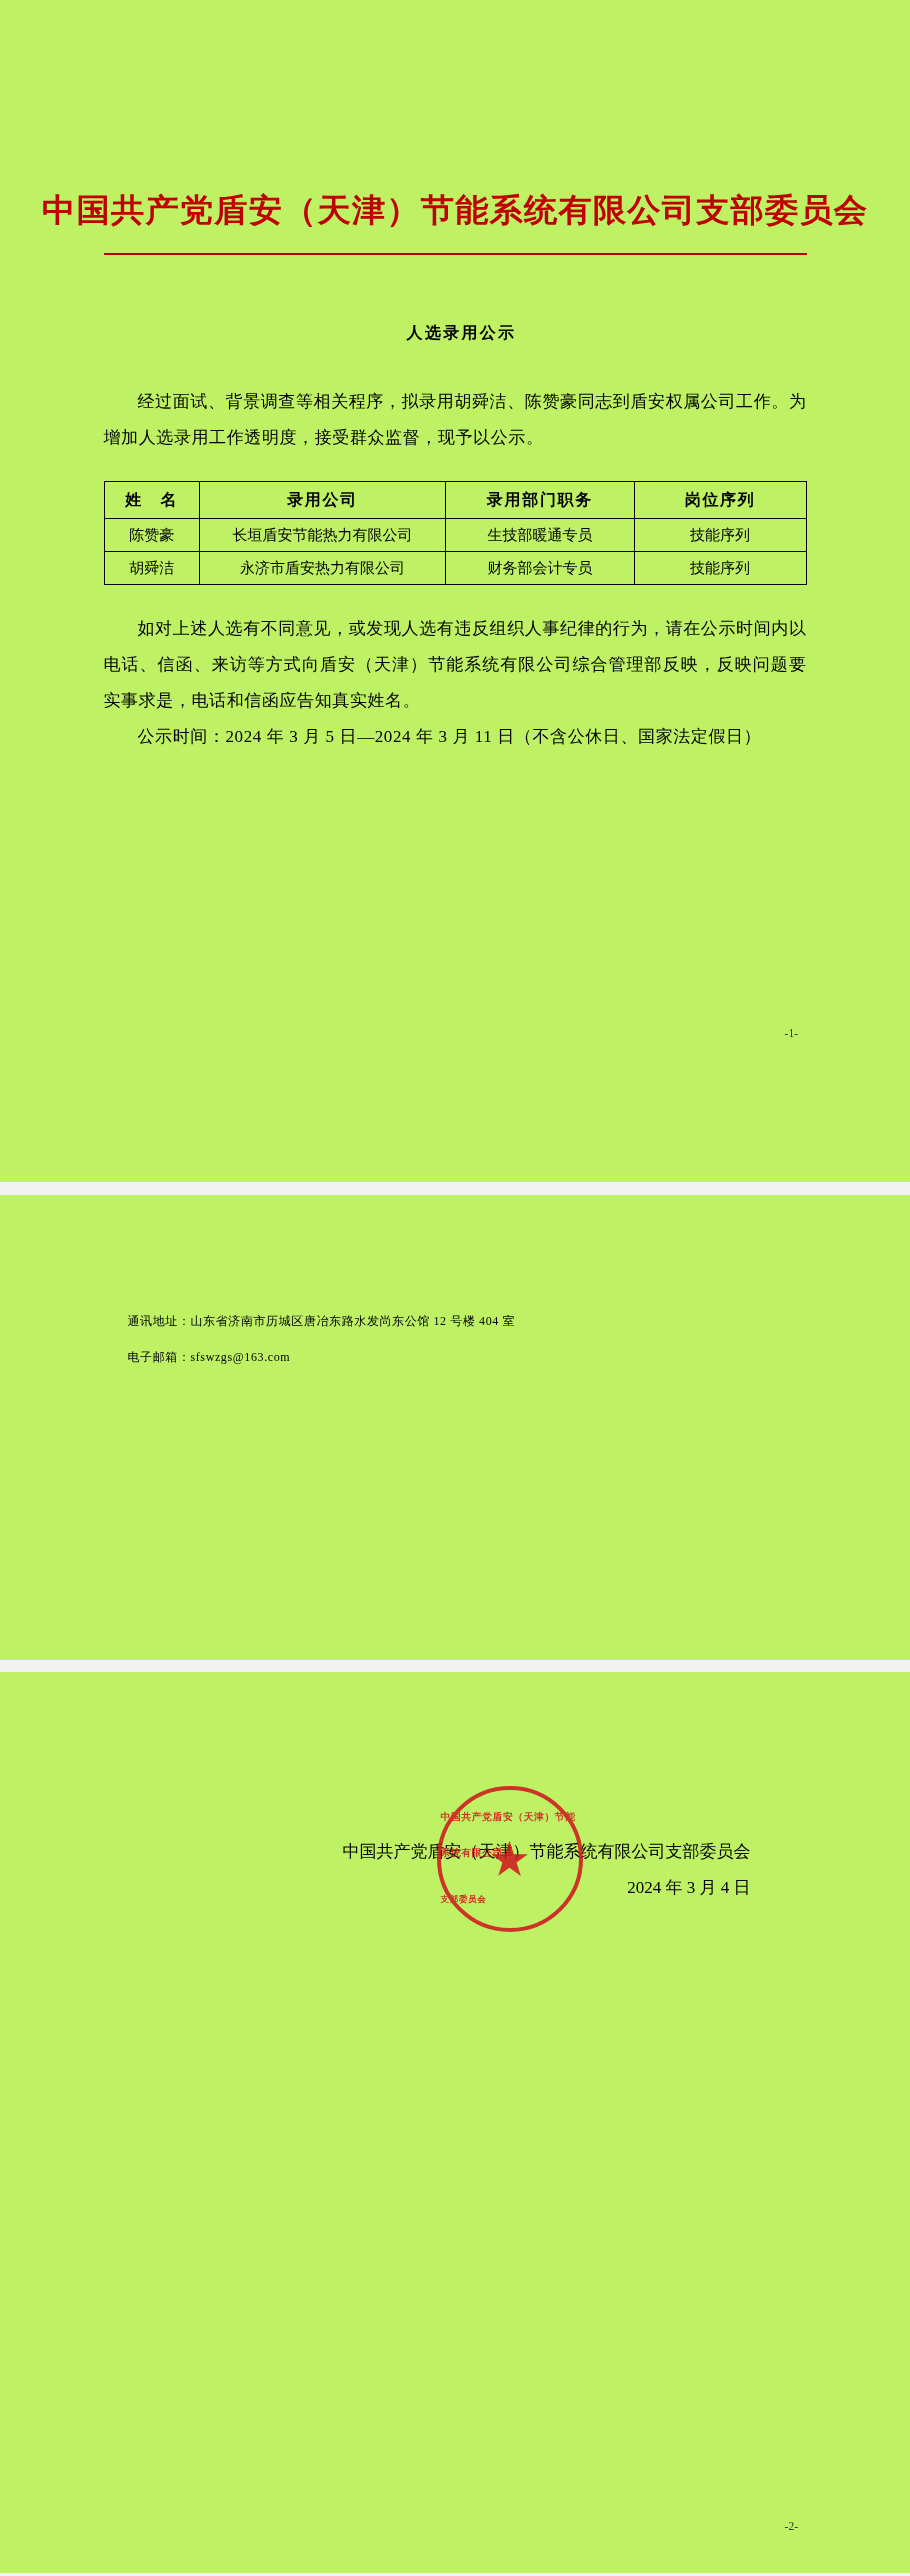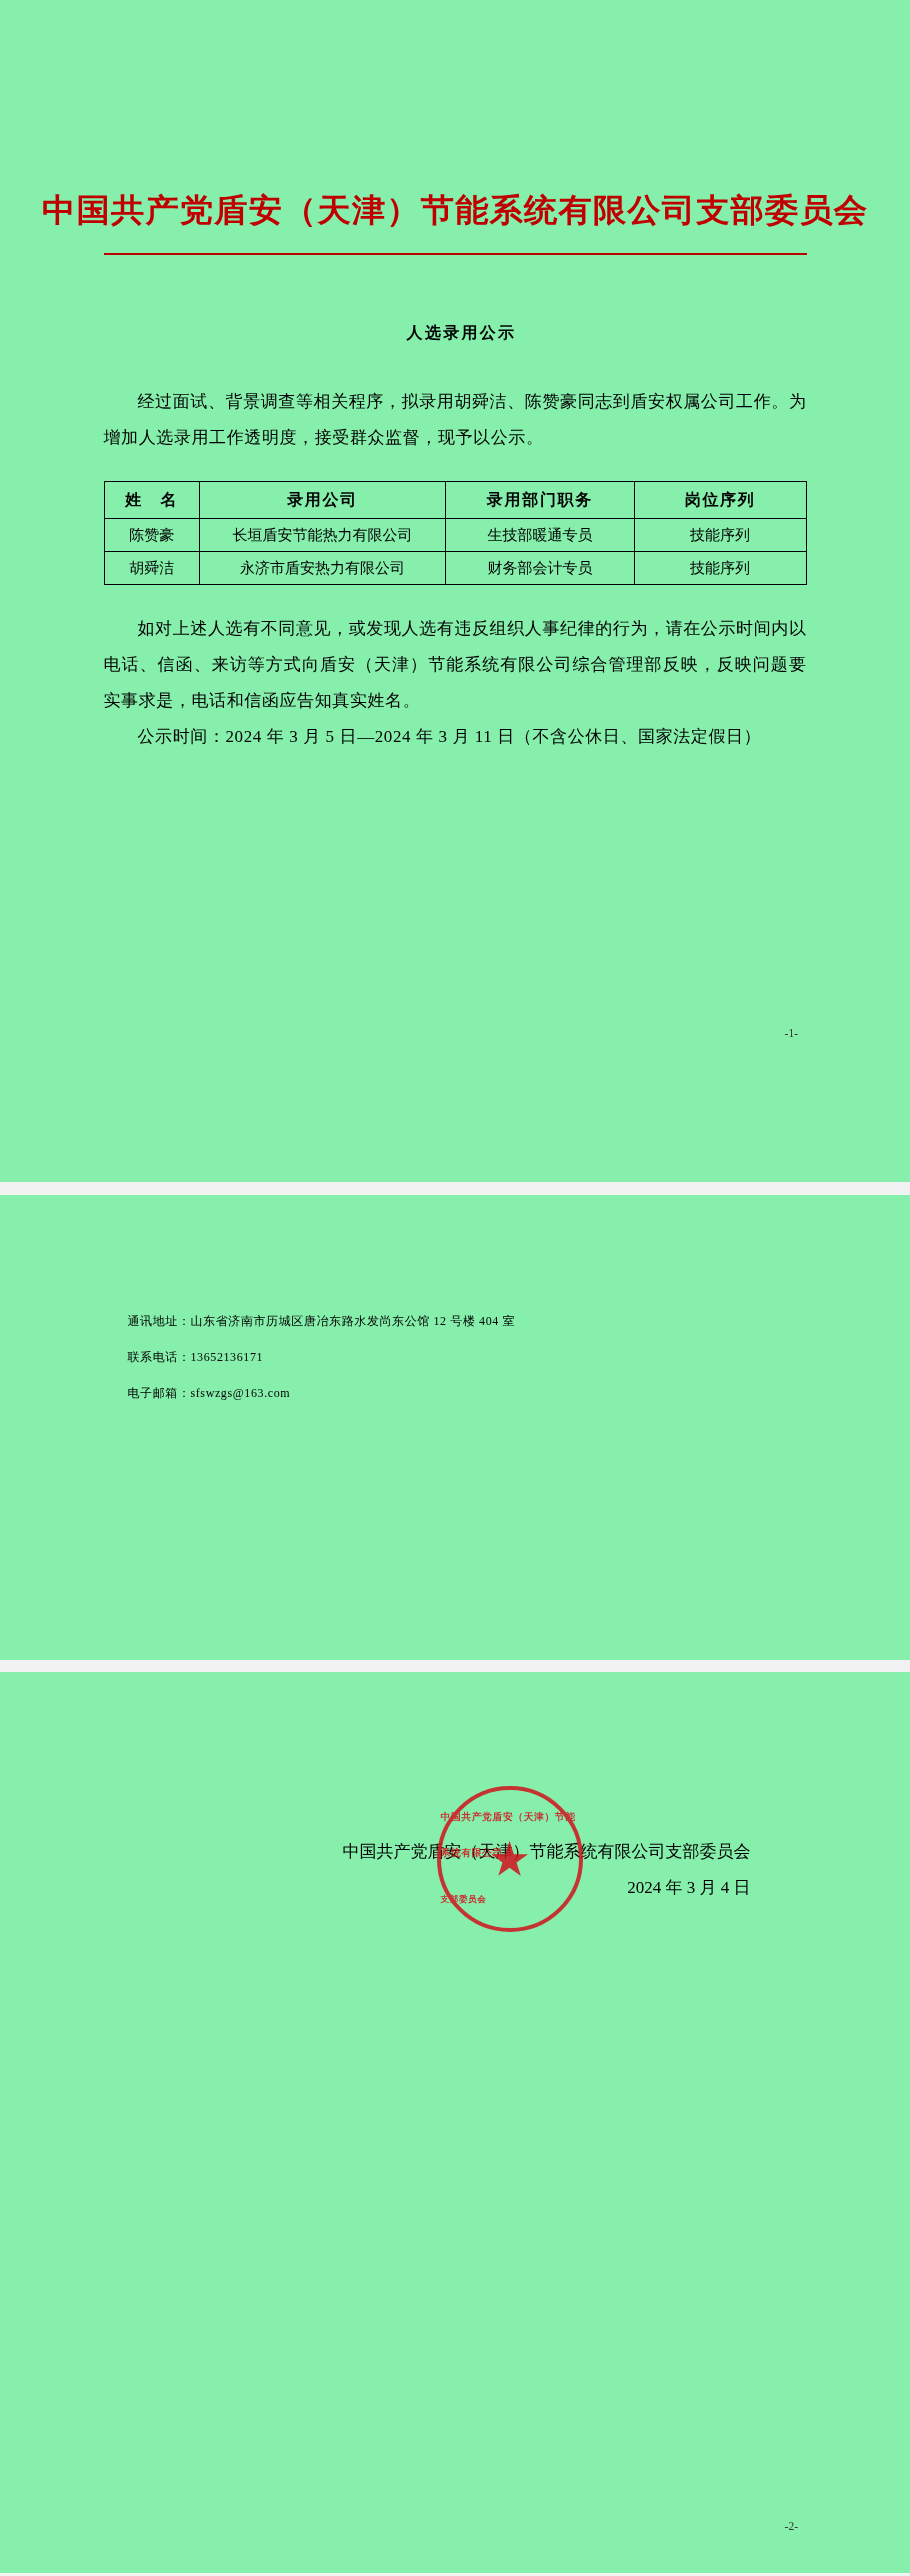--- a/index.html
+++ b/index.html
@@ -7,21 +7,21 @@
     padding: 0;
     background: #f2f2f2;
   }
   body {
     width: 910px;
     font-family: "Liberation Serif", "DejaVu Serif", serif;
     color: #000;
   }
   .page {
     position: relative;
-    background: #86efac;
+    background: #bef264;
     margin: 0 auto;
     box-sizing: border-box;
   }
   
   #page-1 {
     width: 910px;
     height: 1182px;
     padding: 0;
   }
   .doc-header {
@@ -234,23 +234,20 @@
 </section>
 
 <div class="gap"></div>
 
 <section class="page" id="page-2">
   <div class="contact-block">
     <p class="para">
       <span>通讯地址：</span><span>山东省济南市历城区唐冶东路水发尚东公馆 12 号楼 404 室</span>
     </p>
     <p class="para">
-      <span>联系电话：</span><span class="mono-ish">13652136171</span>
-    </p>
-    <p class="para">
       <span>电子邮箱：</span><span class="mono-ish">sfswzgs@163.com</span>
     </p>
   </div>
 </section>
 
 <div class="gap"></div>
 
 <section class="page" id="page-3">
   <div class="sign-block">
     <div class="seal">

